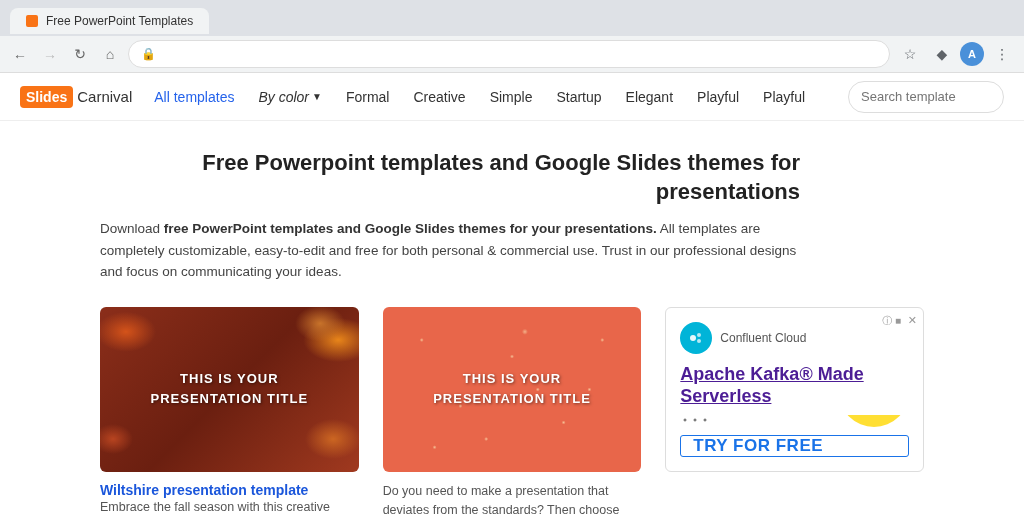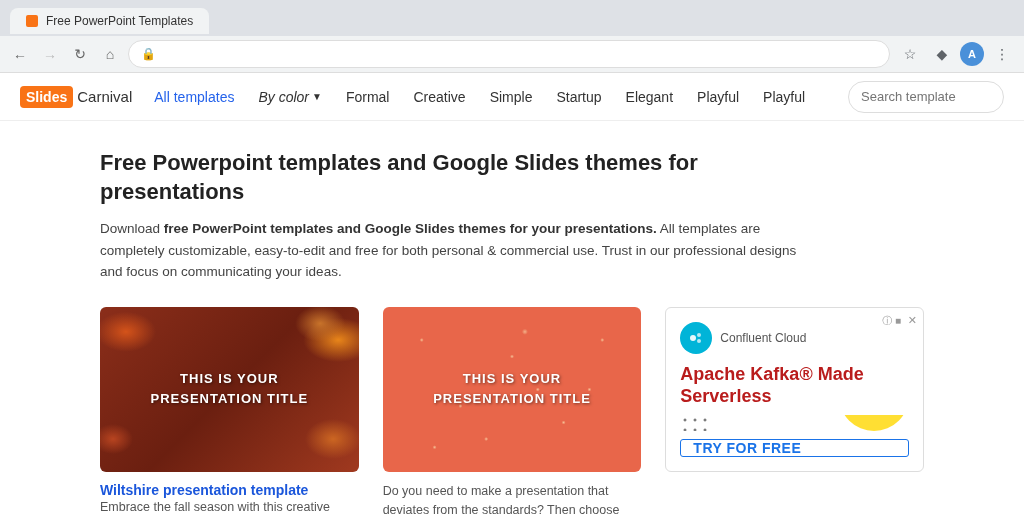--- a/index.html
+++ b/index.html
@@ -165,20 +165,21 @@
     .hero {
       padding: 28px 100px 24px;
       max-width: 900px;
     }
     .hero h1 {
       font-size: 22px;
       font-weight: 700;
       color: #222;
       margin-bottom: 12px;
       line-height: 1.3;
+      text-align: right;
     }
     .hero p {
       font-size: 13.5px;
       color: #444;
       line-height: 1.6;
     }
     .hero p strong { font-weight: 600; color: #333; }
 
     
     .templates-section {
@@ -290,23 +291,24 @@
       border-radius: 50%;
       background: #00b4d8;
       display: flex; align-items: center; justify-content: center;
       color: white;
       font-size: 14px;
     }
     .ad-company { font-size: 12px; color: #555; font-weight: 500; }
     .ad-headline {
       font-size: 18px;
       font-weight: 700;
-      color: #b91c1c;
+      color: #4c1d95;
       line-height: 1.2;
       margin-bottom: 8px;
+      text-decoration: underline;
     }
     .ad-graphic {
       flex: 1;
       position: relative;
       overflow: hidden;
     }
     .ad-circle-yellow {
       position: absolute;
       right: 0; bottom: 0;
       width: 70px; height: 70px;
@@ -326,21 +328,21 @@
         radial-gradient(circle 2px at 25px 15px, #333 0%, transparent 100%),
         radial-gradient(circle 2px at 5px 25px, #333 0%, transparent 100%),
         radial-gradient(circle 2px at 15px 25px, #333 0%, transparent 100%),
         radial-gradient(circle 2px at 25px 25px, #333 0%, transparent 100%);
     }
     .ad-cta {
       display: inline-block;
       border: 1.5px solid #1a73e8;
       color: #1a73e8;
       padding: 0 12px;
-      font-size: 14px;
+      font-size: 17px;
       font-weight: 600;
       border-radius: 3px;
       text-transform: uppercase;
       letter-spacing: 0.5px;
       margin-top: 8px;
       cursor: pointer;
     }
 
     .template-name {
       font-size: 14px;

